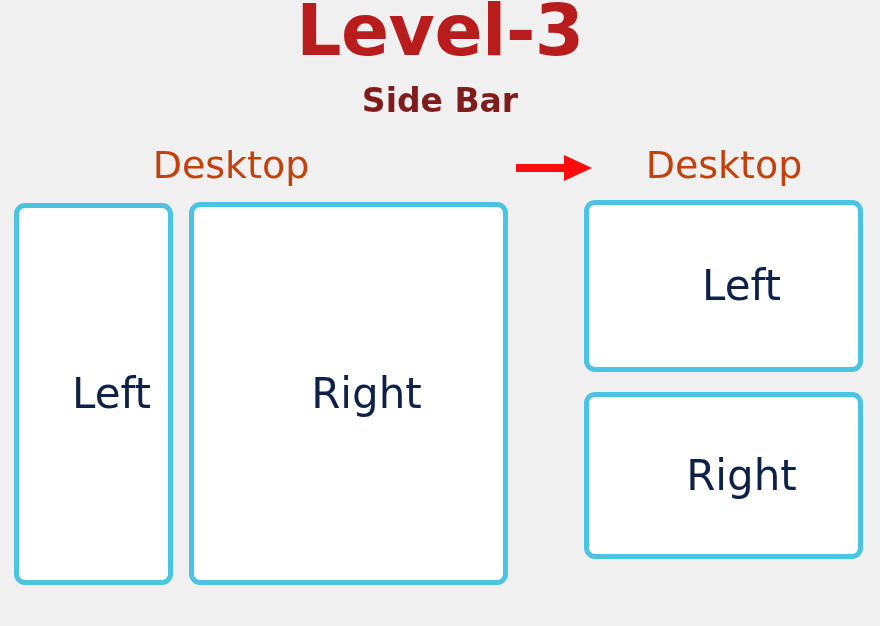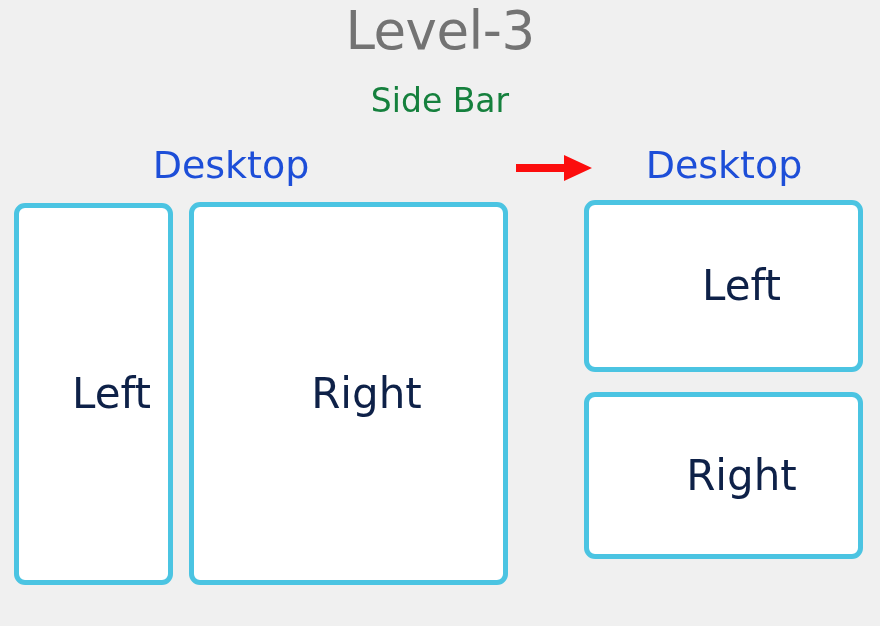--- a/index.html
+++ b/index.html
@@ -20,45 +20,45 @@
     background: #f0f0f0;
   }
 
   
   .title {
     position: absolute;
     left: 0;
     top: 0px;
     width: 880px;
     text-align: center;
-    font-size: 53px;
-    font-weight: normal;
+    font-size: 71px;
+    font-weight: bold;
     line-height: 62px;
-    color: #737373;
+    color: #b91c1c;
     letter-spacing: -0.5px;
   }
   .subtitle {
     position: absolute;
     left: 0;
     top: 79px;
     width: 880px;
     text-align: center;
     font-size: 33px;
-    font-weight: normal;
+    font-weight: bold;
     line-height: 44px;
-    color: #15803d;
+    color: #7f1d1d;
   }
 
   
   .col-label {
     position: absolute;
     font-size: 38px;
     font-weight: normal;
     line-height: 50px;
-    color: #1d4ed8;
+    color: #c2410c;
     text-align: center;
     white-space: nowrap;
   }
   .label-desktop {
     left: 91px;
     top: 140px;
     width: 280px;
   }
   .label-mobile {
     left: 584px;

